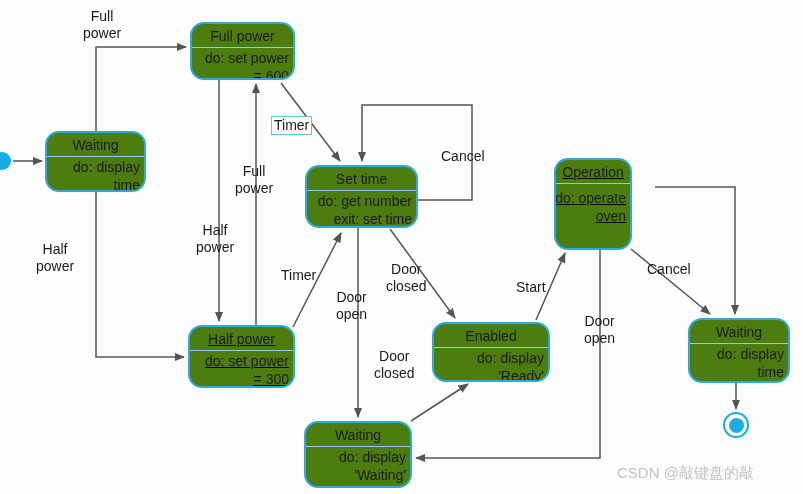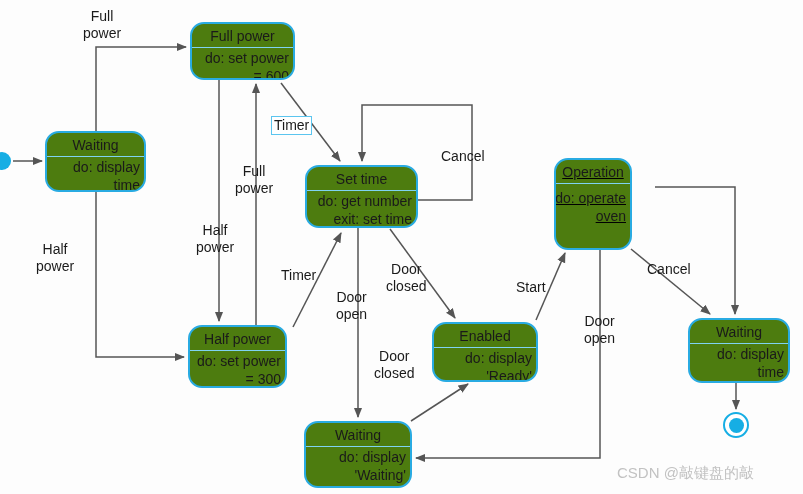--- a/index.html
+++ b/index.html
@@ -175,29 +175,29 @@
   </div>
 
   <div class="state-box" style="left:554px; top:158px; width:78px; height:92px;text-decoration:underline;">
     <div class="state-name">Operation</div>
     <div class="state-body" style="justify-content:flex-start; padding-top:6px;">
       <span>do: operate</span>
       <span>oven</span>
     </div>
   </div>
 
-  <div class="state-box" style="left:188px; top:325px; width:99px; height:63px;">
+  <div class="state-box" style="left:188px; top:325px; width:107px; height:63px;text-decoration:underline;">
     <div class="state-name">Half power</div>
     <div class="state-body">
       <span>do: set power</span>
       <span>= 300</span>
     </div>
   </div>
 
-  <div class="state-box" style="left:432px; top:322px; width:106px; height:60px;">
+  <div class="state-box" style="left:432px; top:322px; width:118px; height:60px;">
     <div class="state-name">Enabled</div>
     <div class="state-body">
       <span>do: display</span>
       <span>'Ready'</span>
     </div>
   </div>
 
   <div class="state-box" style="left:688px; top:318px; width:102px; height:65px;">
     <div class="state-name">Waiting</div>
     <div class="state-body">

